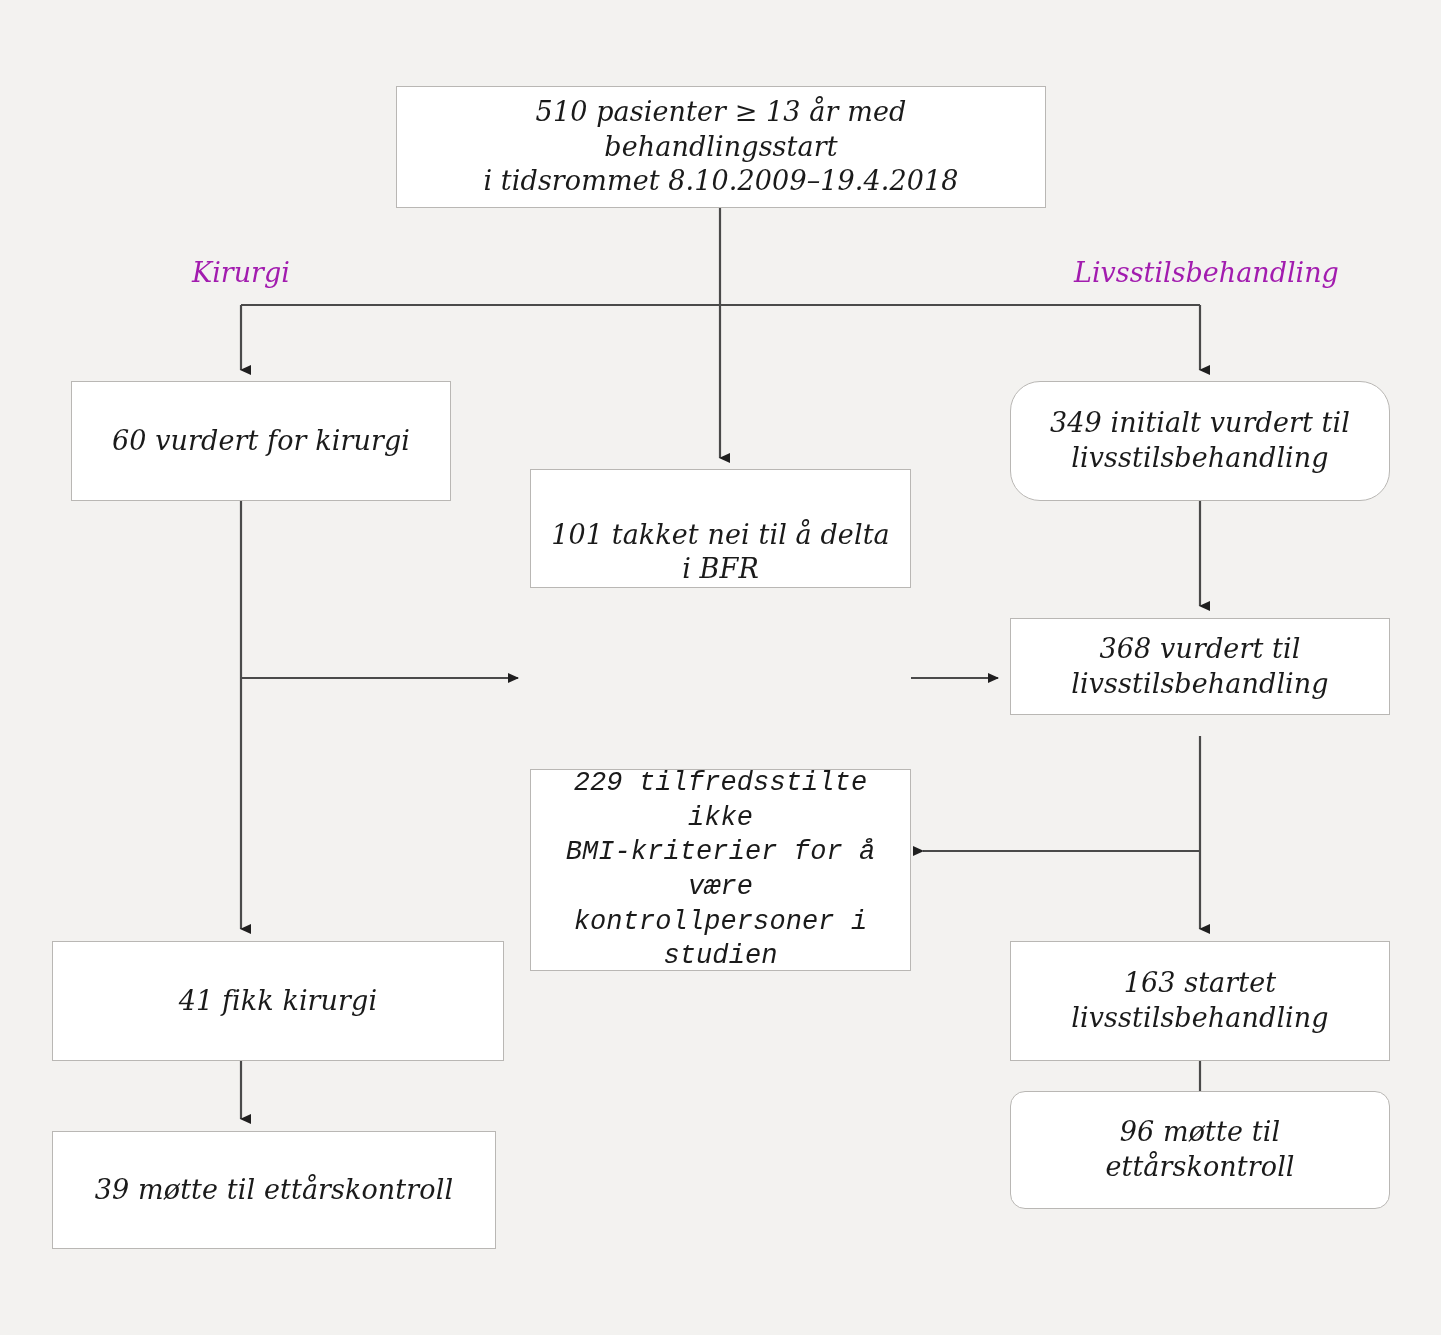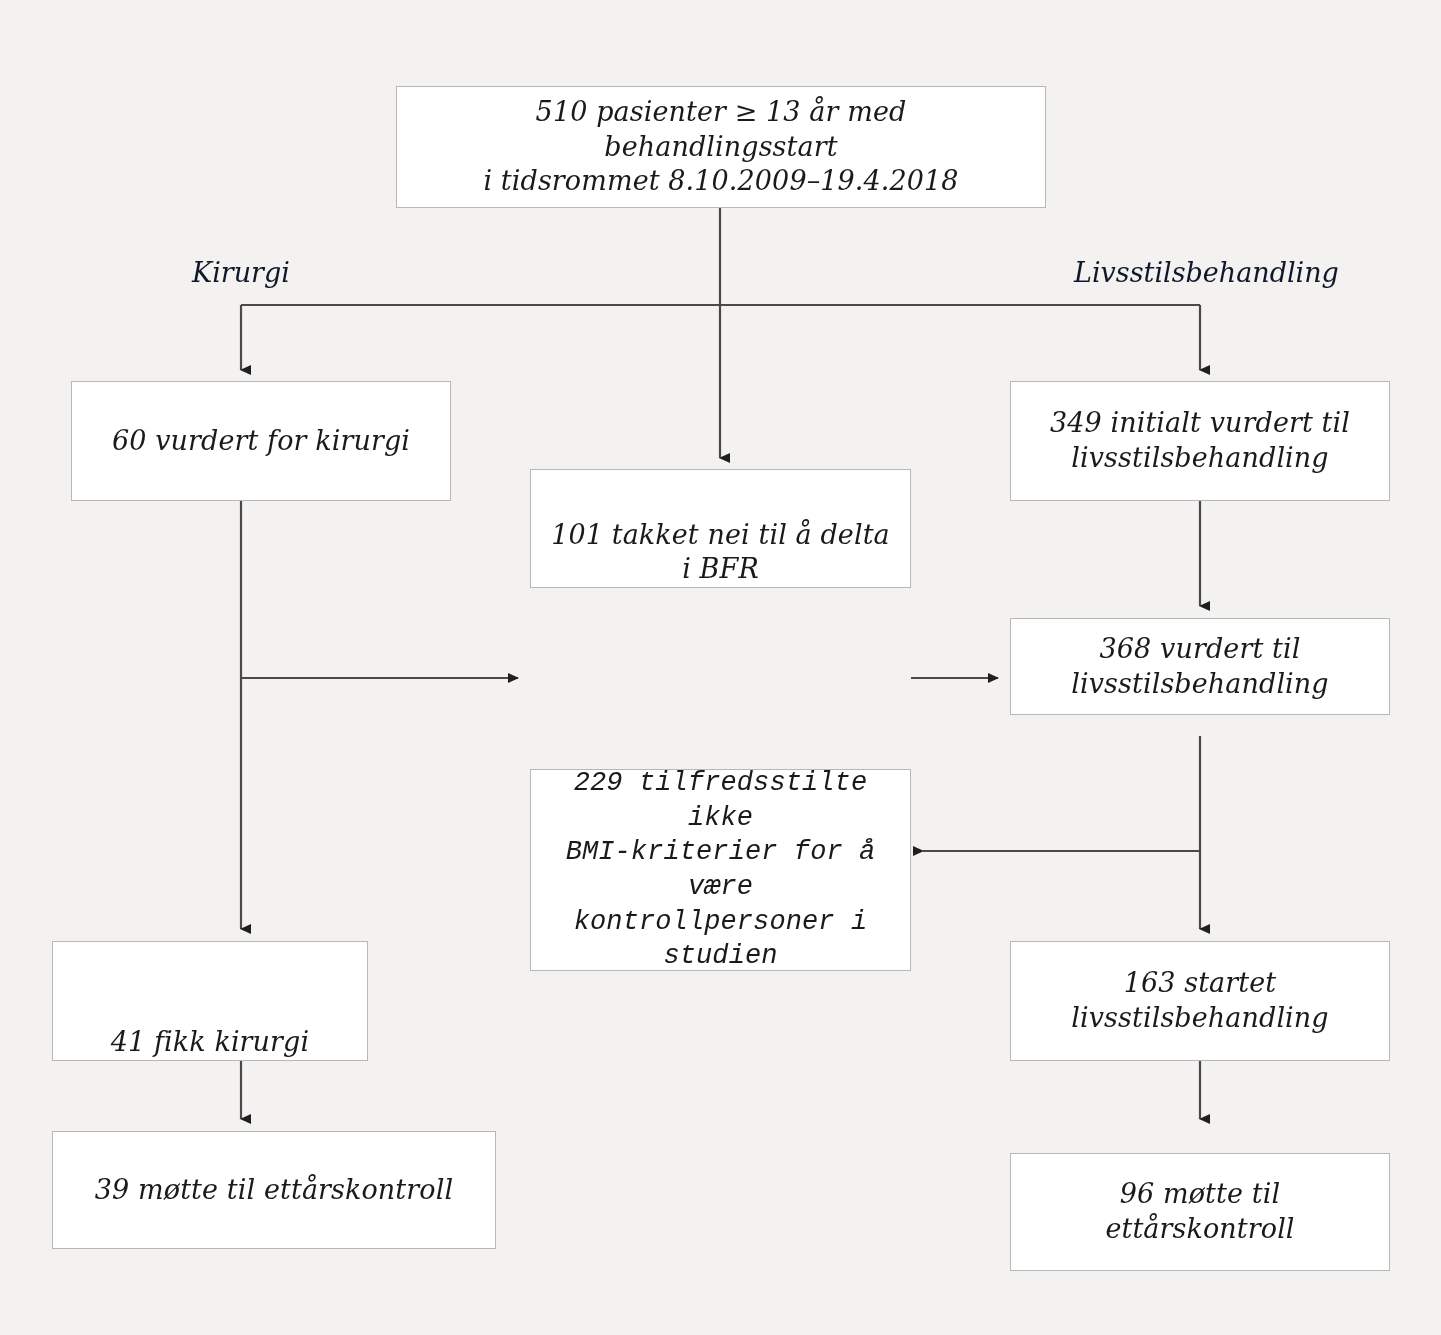--- a/index.html
+++ b/index.html
@@ -41,21 +41,21 @@
     line-height: 1.28;
     color: #1a1a1a;
     padding: 0 18px;
     white-space: pre-line;
     letter-spacing: 0.1px;
   }
   .branch-label {
     position: absolute;
     font-style: italic;
     font-size: 27px;
-    color: #0f172a;
+    color: #a21caf;
     z-index: 2;
     white-space: nowrap;
   }
 </style>
 </head>
 <body>
 
 <div id="flow-root">
 
   <svg id="flow-svg" viewBox="0 0 1441 1335">
@@ -104,51 +104,51 @@
 i tidsrommet 8.10.2009–19.4.2018</span>
   </div>
 
   <div class="branch-label" style="left:192px; top:257px;">Kirurgi</div>
   <div class="branch-label" style="left:1074px; top:257px;">Livsstilsbehandling</div>
 
   <div class="node" style="left:52px; top:381px; width:380px; height:120px;margin-left:19px;">
     <span class="node-text">60 vurdert for kirurgi</span>
   </div>
 
-  <div class="node" style="left:52px; top:941px; width:316px; height:120px;align-items:flex-end;">
+  <div class="node" style="left:52px; top:941px; width:452px; height:120px;">
     <span class="node-text">41 fikk kirurgi</span>
   </div>
 
   <div class="node" style="left:52px; top:1131px; width:444px; height:118px;">
     <span class="node-text">39 møtte til ettårskontroll</span>
   </div>
 
   <div class="node" style="left:530px; top:469px; width:381px; height:119px;align-items:flex-end;">
     <span class="node-text">101 takket nei til å delta i BFR</span>
   </div>
 
 
   <div class="node" style="left:530px; top:769px; width:381px; height:202px;font-family:Liberation Mono, monospace;">
     <span class="node-text">229 tilfredsstilte ikke
 BMI-kriterier for å være
 kontrollpersoner i studien</span>
   </div>
 
-  <div class="node" style="left:1010px; top:381px; width:380px; height:120px;">
+  <div class="node" style="left:1010px; top:381px; width:380px; height:120px;border-radius:30px;">
     <span class="node-text">349 initialt vurdert til
 livsstilsbehandling</span>
   </div>
 
   <div class="node" style="left:1010px; top:618px; width:380px; height:97px;">
     <span class="node-text">368 vurdert til
 livsstilsbehandling</span>
   </div>
 
   <div class="node" style="left:1010px; top:941px; width:380px; height:120px;">
     <span class="node-text">163 startet
 livsstilsbehandling</span>
   </div>
 
-  <div class="node" style="left:1010px; top:1153px; width:380px; height:118px;">
+  <div class="node" style="left:1010px; top:1091px; width:380px; height:118px;border-radius:15px;">
     <span class="node-text">96 møtte til ettårskontroll</span>
   </div>
 
 </div>
 
 </body></html>

